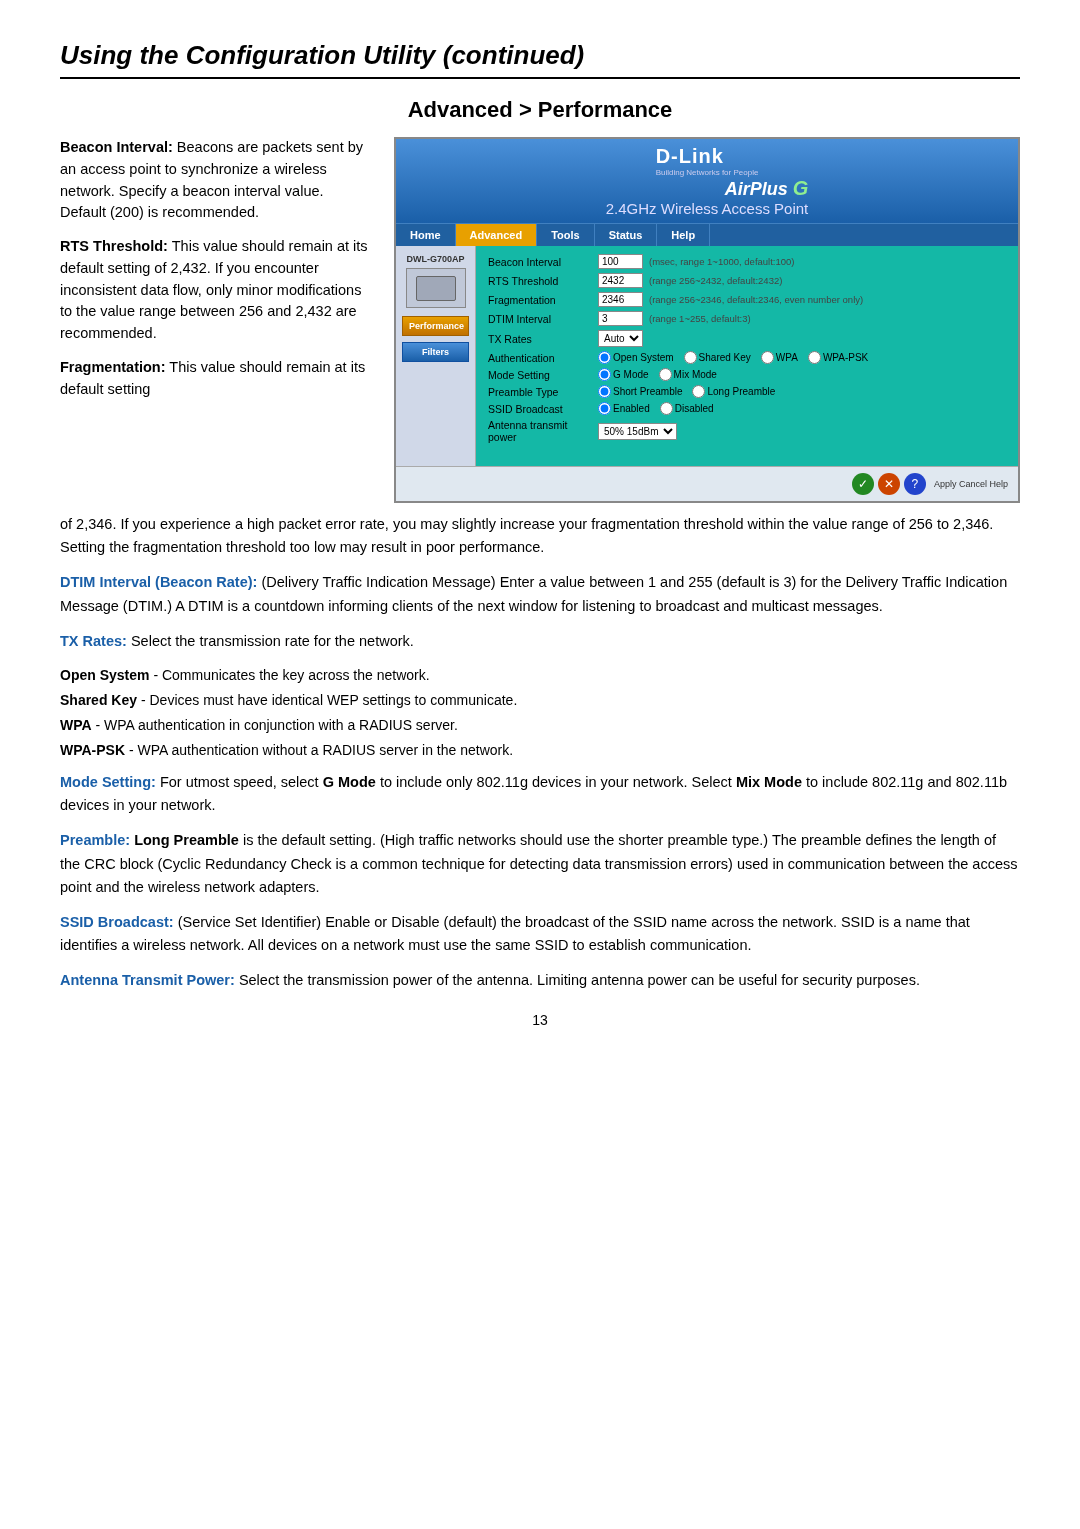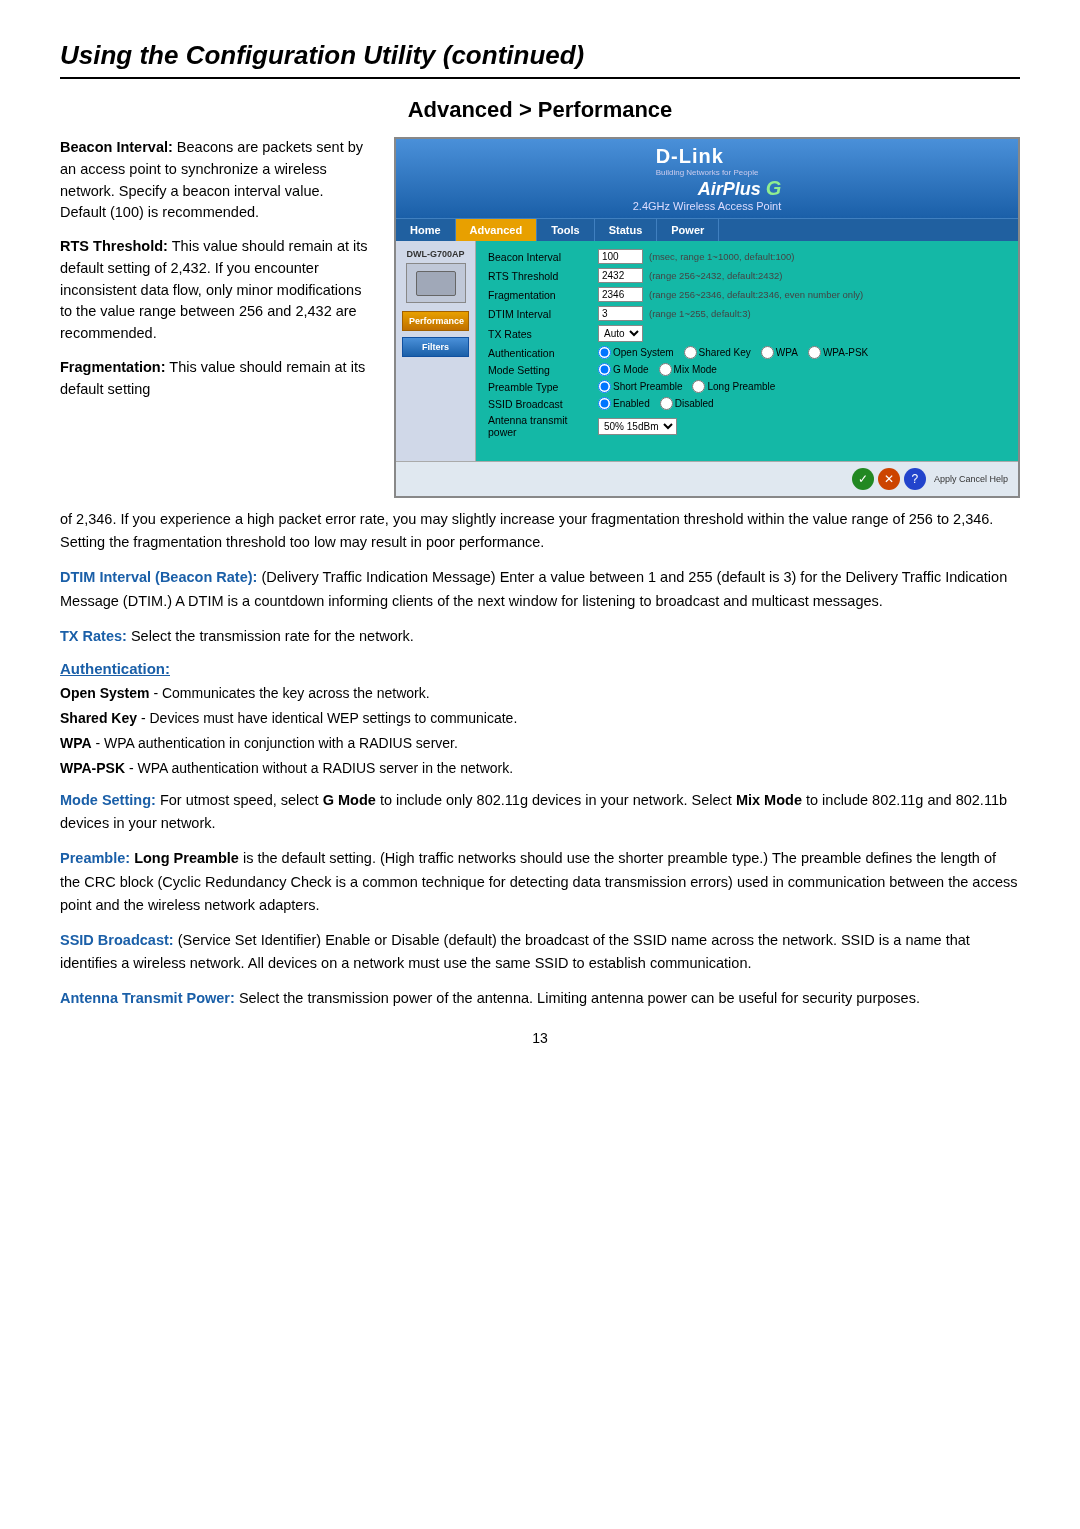--- a/index.html
+++ b/index.html
@@ -84,21 +84,21 @@
       font-size: 18px;
       font-weight: bold;
       font-style: italic;
       color: #fff;
     }
     .airplus span {
       color: #90ee90;
       font-size: 20px;
     }
     .dlink-product {
-      font-size: 11px;
+      font-size: 15px;
       color: #ddf;
     }
     .dlink-nav {
       display: flex;
       background: #2060a0;
       border-top: 1px solid #4080c0;
     }
     .dlink-nav-item {
       padding: 5px 14px;
       color: #fff;
@@ -241,21 +241,21 @@
 <body>
 
 <h1 class="page-title">Using the Configuration Utility (continued)</h1>
 
 <div class="section-heading">Advanced &gt; Performance</div>
 
 <div class="two-col">
   <div class="left-col">
     <p>
       <span class="bold-term">Beacon Interval:</span>
-      <span>Beacons are packets sent by an access point to synchronize a wireless network. Specify a beacon interval value. Default (100) is recommended.</span>
+      <span>Beacons are packets sent by an access point to synchronize a wireless network. Specify a beacon interval value. Default (200) is recommended.</span>
     </p>
     <p>
       <span class="bold-term">RTS Threshold:</span>
       <span>This value should remain at its default setting of 2,432. If you encounter inconsistent data flow, only minor modifications to the value range between 256 and 2,432 are recommended.</span>
     </p>
     <p>
       <span class="bold-term">Fragmentation:</span>
       <span>This value should remain at its default setting</span>
     </p>
   </div>
@@ -274,21 +274,21 @@
           </div>
           <div class="dlink-product">2.4GHz Wireless Access Point</div>
         </div>
       </div>
 
       <div class="dlink-nav">
         <div class="dlink-nav-item">Home</div>
         <div class="dlink-nav-item active">Advanced</div>
         <div class="dlink-nav-item">Tools</div>
         <div class="dlink-nav-item">Status</div>
-        <div class="dlink-nav-item">Power</div>
+        <div class="dlink-nav-item">Help</div>
       </div>
 
       <div class="dlink-body">
 
         <div class="dlink-sidebar">
           <div class="dwl-label">DWL-G700AP</div>
 
           <div style="width:60px;height:40px;background:#c0c8d8;margin:0 auto 8px;border:1px solid #888;display:flex;align-items:center;justify-content:center;">
             <div style="width:40px;height:25px;background:#a0a8b8;border:1px solid #666;border-radius:2px;"></div>
           </div>
@@ -390,21 +390,20 @@
   <span class="bold-term colored">DTIM Interval (Beacon Rate):</span>
   <span>(Delivery Traffic Indication Message) Enter a value between 1 and 255  (default is 3) for the Delivery Traffic Indication Message (DTIM.) A DTIM is a countdown informing clients of the next window for listening to broadcast and multicast messages.</span>
 </p>
 
 <p class="body-text">
   <span class="bold-term colored">TX Rates:</span>
   <span>Select the transmission rate for the network.</span>
 </p>
 
 <div class="auth-section">
-  <h3>Authentication:</h3>
   <p>
     <span class="bold-term">Open System</span>
     <span>- Communicates the key across the network.</span>
   </p>
   <p>
     <span class="bold-term">Shared Key</span>
     <span>- Devices must have identical WEP settings to communicate.</span>
   </p>
   <p>
     <span class="bold-term">WPA</span>

